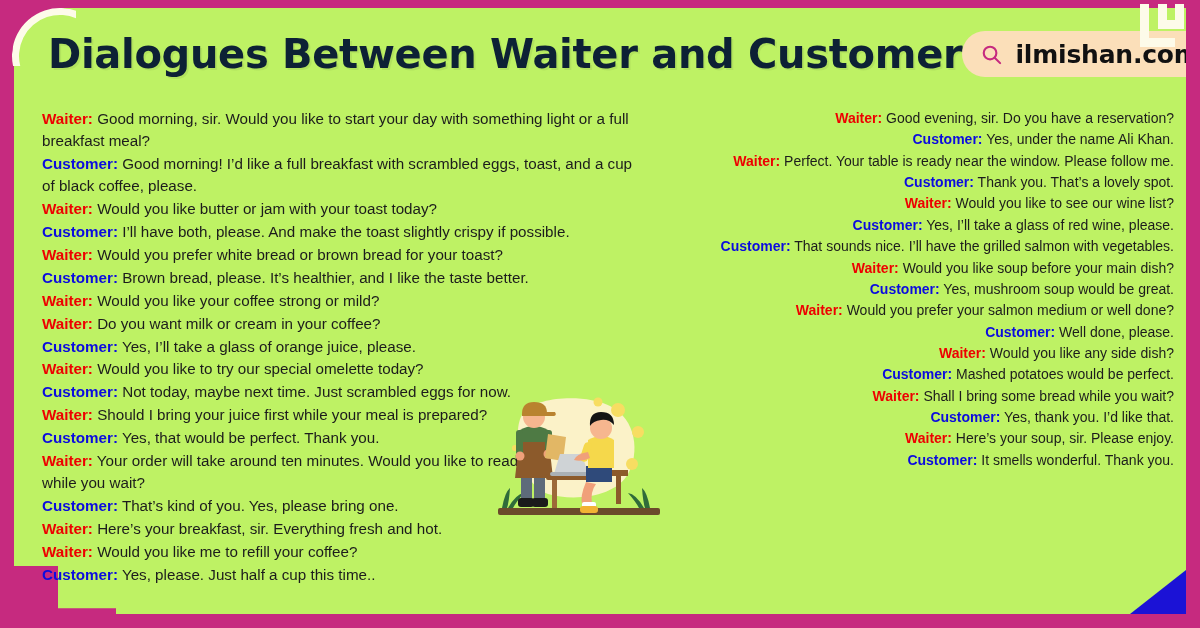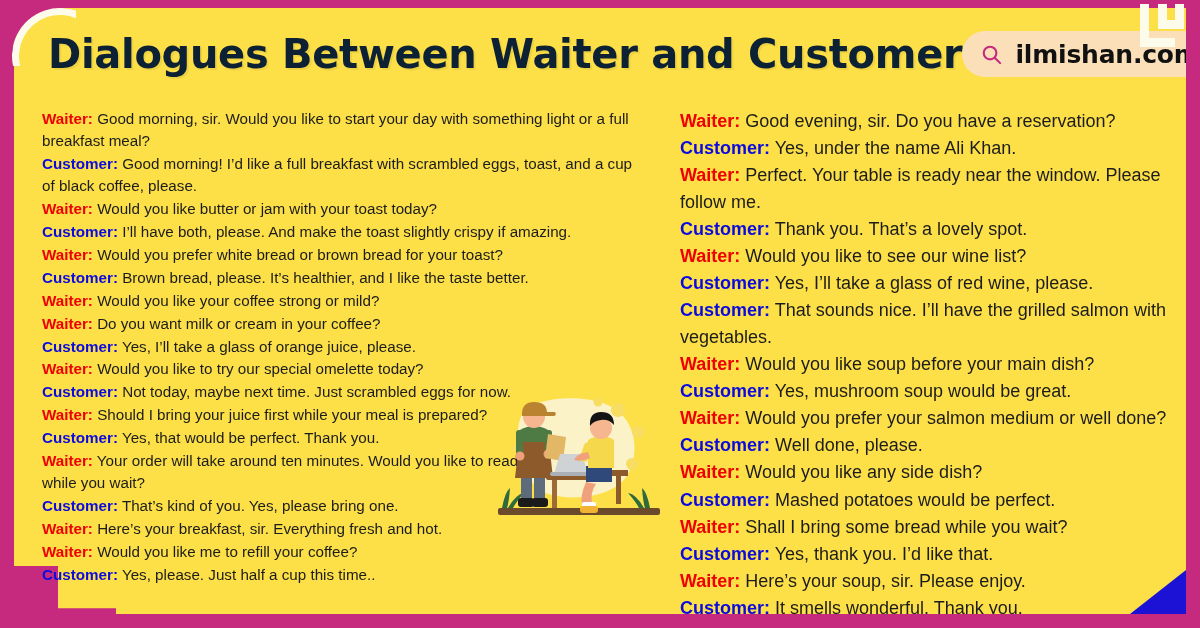--- a/index.html
+++ b/index.html
@@ -26,21 +26,21 @@
     overflow: hidden;
   }
 
   
   #panel {
     position: absolute;
     left: 14px;
     top: 8px;
     width: 1172px;
     height: 606px;
-    background: #fde047;
+    background: #bef264;
     border-top-left-radius: 52px;
     border-bottom-left-radius: 0px;
     overflow: hidden;
   }
 
   
   #corner-arc {
     position: absolute;
     left: 2px;
     top: 0px;
@@ -170,21 +170,21 @@
   }
   #col-left  { width: 636px; padding-left: 28px; padding-right: 10px; }
   #col-right { width: 536px; padding-left: 30px; padding-right: 12px; }
 
   .dialogue-line {
     font-family: "Liberation Sans", sans-serif;
     color: #1c1c1c;
     margin: 0 0 1px 0;
   }
   #col-left  .dialogue-line { font-size: 15.2px; line-height: 1.445; }
-  #col-right .dialogue-line { font-size: 18px; line-height: 1.455; }
+  #col-right .dialogue-line { font-size: 14px; line-height: 1.455; text-align: right; }
 
   .speaker { font-weight: bold; }
   .speaker-waiter   { color: #ee0000; }
   .speaker-customer { color: #0b0bdf; }
   .utterance { color: #1c1c1c; }
 
   
   #illustration {
     position: absolute;
     left: 476px;
@@ -215,21 +215,21 @@
         </div>
 
       </div>
     </div>
 
     <div id="body-cols">
       <div id="col-left" class="column">
           <p class="dialogue-line"><span class="speaker speaker-waiter">Waiter:</span><span class="utterance"> Good morning, sir. Would you like to start your day with something light or a full breakfast meal?</span></p>
           <p class="dialogue-line"><span class="speaker speaker-customer">Customer:</span><span class="utterance"> Good morning! I’d like a full breakfast with scrambled eggs, toast, and a cup of black coffee, please.</span></p>
           <p class="dialogue-line"><span class="speaker speaker-waiter">Waiter:</span><span class="utterance"> Would you like butter or jam with your toast today?</span></p>
-          <p class="dialogue-line"><span class="speaker speaker-customer">Customer:</span><span class="utterance"> I’ll have both, please. And make the toast slightly crispy if amazing.</span></p>
+          <p class="dialogue-line"><span class="speaker speaker-customer">Customer:</span><span class="utterance"> I’ll have both, please. And make the toast slightly crispy if possible.</span></p>
           <p class="dialogue-line"><span class="speaker speaker-waiter">Waiter:</span><span class="utterance"> Would you prefer white bread or brown bread for your toast?</span></p>
           <p class="dialogue-line"><span class="speaker speaker-customer">Customer:</span><span class="utterance"> Brown bread, please. It’s healthier, and I like the taste better.</span></p>
           <p class="dialogue-line"><span class="speaker speaker-waiter">Waiter:</span><span class="utterance"> Would you like your coffee strong or mild?</span></p>
           <p class="dialogue-line"><span class="speaker speaker-waiter">Waiter:</span><span class="utterance"> Do you want milk or cream in your coffee?</span></p>
           <p class="dialogue-line"><span class="speaker speaker-customer">Customer:</span><span class="utterance"> Yes, I’ll take a glass of orange juice, please.</span></p>
           <p class="dialogue-line"><span class="speaker speaker-waiter">Waiter:</span><span class="utterance"> Would you like to try our special omelette today?</span></p>
           <p class="dialogue-line"><span class="speaker speaker-customer">Customer:</span><span class="utterance"> Not today, maybe next time. Just scrambled eggs for now.</span></p>
           <p class="dialogue-line"><span class="speaker speaker-waiter">Waiter:</span><span class="utterance"> Should I bring your juice first while your meal is prepared?</span></p>
           <p class="dialogue-line"><span class="speaker speaker-customer">Customer:</span><span class="utterance"> Yes, that would be perfect. Thank you.</span></p>
           <p class="dialogue-line"><span class="speaker speaker-waiter">Waiter:</span><span class="utterance"> Your order will take around ten minutes. Would you like to read the newspaper while you wait?</span></p>

